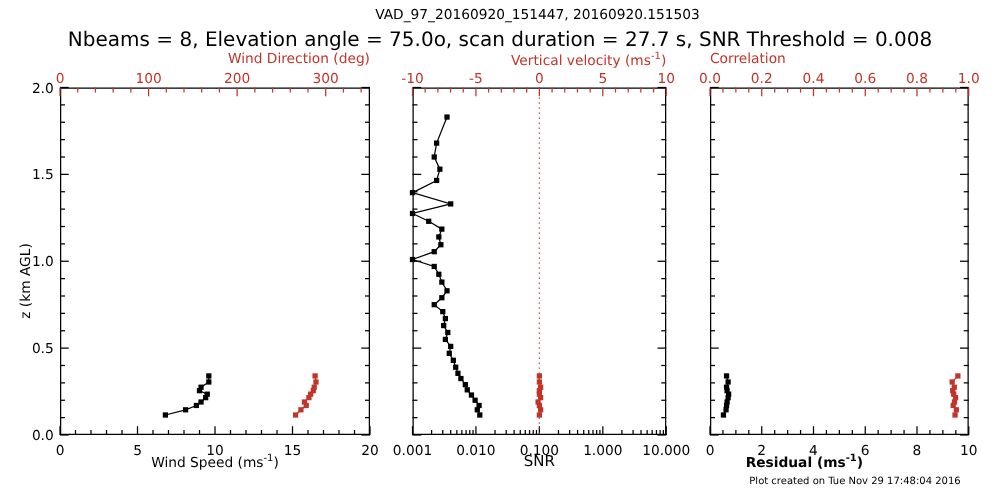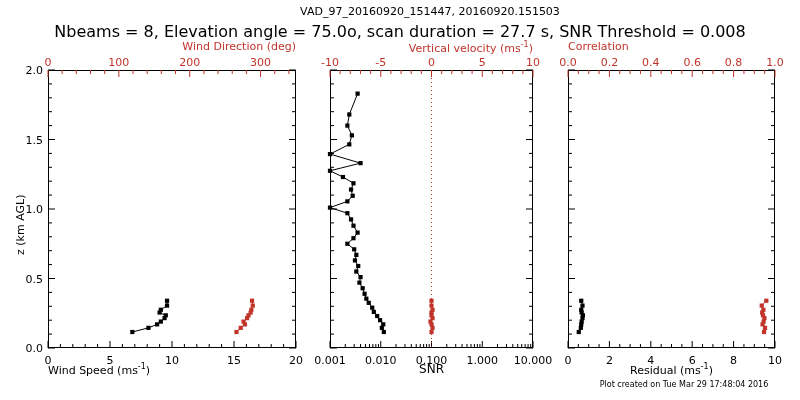--- a/index.html
+++ b/index.html
@@ -17,31 +17,31 @@
 </head>
 <body>
 
 <div class="abs ttl" style="left:0;top:5px;">VAD_97_20160920_151447, 20160920.151503</div>
 <div class="abs sub" style="left:0;top:22px;"><span>Nbeams = 8, Elevation angle = 75.0o, scan duration = 27.7 s, SNR Threshold = 0.008</span></div>
 
 <div class="ylab" style="left:14px;top:255px;">z (km AGL)</div>
 
 <div class="panel" id="p1" style="left:48px;top:70px;width:248px;height:278px;"></div>
 <div class="abs" style="left:48px;top:40px;width:248px;text-align:right;font-size:11px;color:#c1342a;">Wind Direction (deg)</div>
-<div class="abs" style="left:48px;top:362px;width:248px;text-align:left;font-size:11px;"><span>Wind Speed (ms</span><sup>-1</sup><span>)</span></div>
+<div class="abs" style="left:48px;top:362px;width:248px;text-align:center;font-size:11px;"><span>Wind Speed (ms</span><sup>-1</sup><span>)</span></div>
 
 <div class="panel" id="p2" style="left:330px;top:70px;width:203px;height:278px;"></div>
 <div class="abs" style="left:330px;top:40px;width:203px;text-align:right;font-size:11px;color:#c1342a;white-space:nowrap;"><span>Vertical velocity (ms</span><sup>-1</sup><span>)</span></div>
 <div class="abs" style="left:330px;top:362px;width:203px;text-align:center;font-size:12px;">SNR</div>
 
 <div class="panel" id="p3" style="left:568px;top:70px;width:207px;height:278px;"></div>
 <div class="abs" style="left:568px;top:40px;width:207px;text-align:left;font-size:11px;color:#c1342a;">Correlation</div>
-<div class="abs" style="left:568px;top:362px;width:207px;text-align:center;font-size:11px;"><span>Residual (ms</span><sup>-1</sup><span>)</span></div>
-
-<div class="foot" style="left:568px;top:380px;width:232px;">Plot created on Tue Mar 29 17:48:04 2016</div>
+<div class="abs" style="left:540px;top:362px;width:207px;text-align:center;font-size:11px;font-weight:bold;"><span>Residual (ms</span><sup>-1</sup><span>)</span></div>
+
+<div class="foot" style="left:568px;top:380px;width:232px;">Plot created on Tue Nov 29 17:48:04 2016</div>
 
 <svg class="abs" id="overlay" style="left:0;top:0;" width="800" height="400">
     <line x1="48" y1="348" x2="55" y2="348" stroke="#000" stroke-width="1"></line>
     <line x1="296" y1="348" x2="289" y2="348" stroke="#000" stroke-width="1"></line>
     <text x="43" y="352" fill="#000" font-size="11" text-anchor="end" font-family="&quot;DejaVu Sans&quot;,&quot;Liberation Sans&quot;,sans-serif">0.0</text>
     <line x1="48" y1="278.5" x2="55" y2="278.5" stroke="#000" stroke-width="1"></line>
     <line x1="296" y1="278.5" x2="289" y2="278.5" stroke="#000" stroke-width="1"></line>
     <text x="43" y="282.5" fill="#000" font-size="11" text-anchor="end" font-family="&quot;DejaVu Sans&quot;,&quot;Liberation Sans&quot;,sans-serif">0.5</text>
     <line x1="48" y1="209" x2="55" y2="209" stroke="#000" stroke-width="1"></line>
     <line x1="296" y1="209" x2="289" y2="209" stroke="#000" stroke-width="1"></line>

